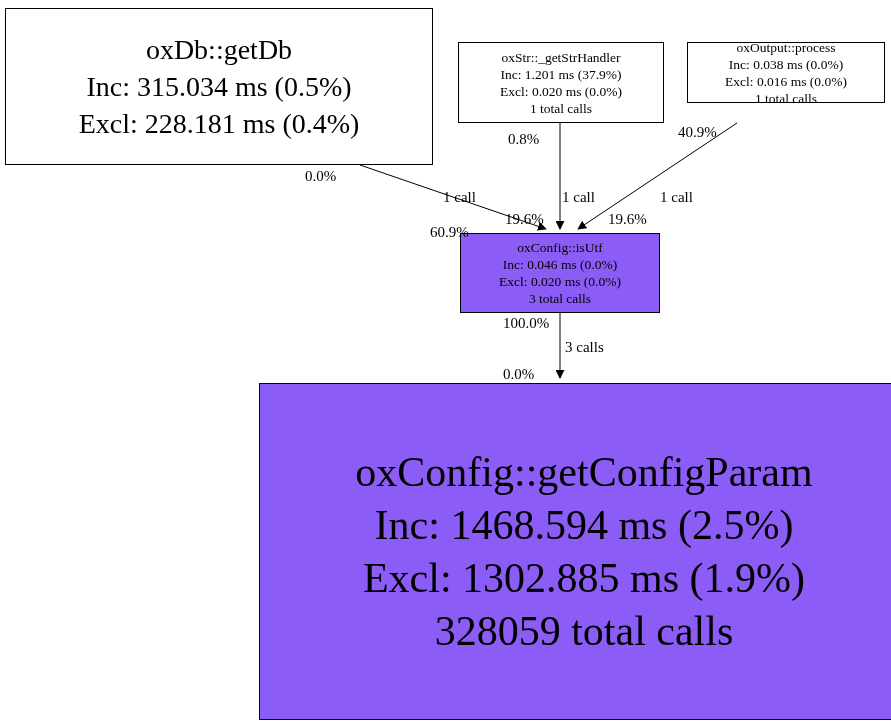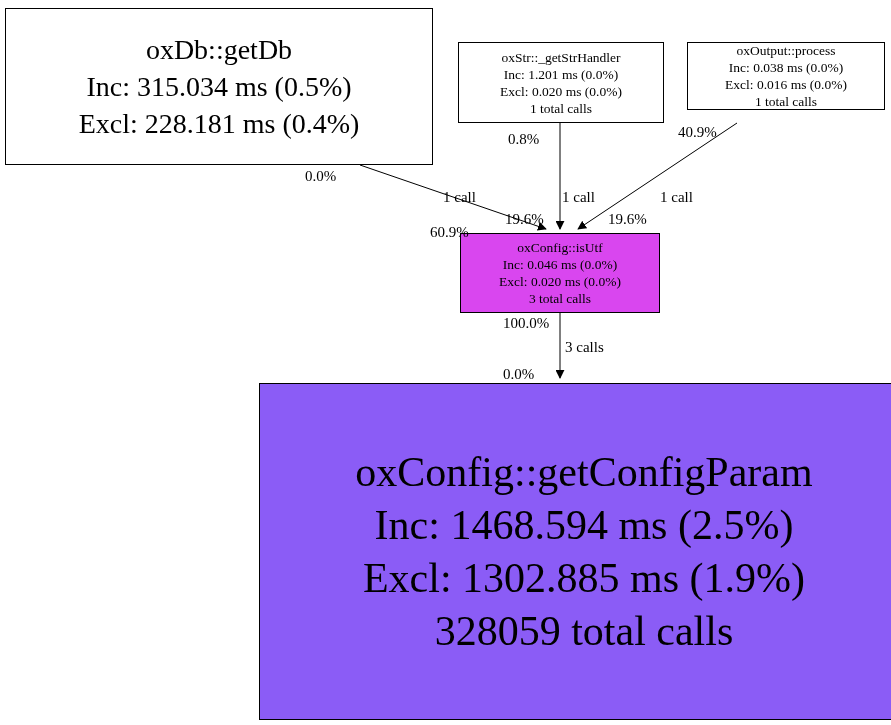--- a/index.html
+++ b/index.html
@@ -29,21 +29,21 @@
     border: 1px solid #000000;
     background: #ffffff;
     display: flex;
     flex-direction: column;
     justify-content: center;
     align-items: center;
     text-align: center;
   }
   .node-oxdb     { left: 5px;   top: 8px;   width: 428px; height: 157px; font-size: 28px;   line-height: 37px; }
   .node-oxstr    { left: 458px; top: 42px;  width: 206px; height: 81px;  font-size: 13.5px; line-height: 17px; }
-  .node-oxoutput { left: 687px; top: 42px;  width: 198px; height: 68px;  font-size: 13.5px; line-height: 17px; }
+  .node-oxoutput { left: 687px; top: 42px;  width: 198px; height: 61px;  font-size: 13.5px; line-height: 17px; }
   .node-isutf    { left: 460px; top: 233px; width: 200px; height: 80px;  font-size: 13.5px; line-height: 17px; }
   .node-red      { left: 235px; top: 383px; width: 650px; height: 337px; font-size: 42px;   line-height: 53px; }
   .edge-label {
     position: absolute;
     font-size: 15px;
     line-height: 17px;
     white-space: nowrap;
   }
 </style>
 </head>
@@ -64,33 +64,33 @@
   </svg>
 
   <div class="node node-oxdb" style="background: rgb(255, 255, 255);">
     <div>oxDb::getDb</div>
     <div>Inc: 315.034 ms (0.5%)</div>
     <div>Excl: 228.181 ms (0.4%)</div>
   </div>
 
   <div class="node node-oxstr" style="background: rgb(255, 255, 255);">
     <div>oxStr::_getStrHandler</div>
-    <div>Inc: 1.201 ms (0.0%)</div>
+    <div>Inc: 1.201 ms (37.9%)</div>
     <div>Excl: 0.020 ms (0.0%)</div>
     <div>1 total calls</div>
   </div>
 
   <div class="node node-oxoutput" style="background: rgb(255, 255, 255);">
     <div>oxOutput::process</div>
     <div>Inc: 0.038 ms (0.0%)</div>
     <div>Excl: 0.016 ms (0.0%)</div>
     <div>1 total calls</div>
   </div>
 
-  <div class="node node-isutf" style="background: #d946ef;">
+  <div class="node node-isutf" style="background: #8b5cf6;">
     <div>oxConfig::isUtf</div>
     <div>Inc: 0.046 ms (0.0%)</div>
     <div>Excl: 0.020 ms (0.0%)</div>
     <div>3 total calls</div>
   </div>
 
   <div class="node node-red" style="background: #8b5cf6; margin-left: 24px;">
     <div>oxConfig::getConfigParam</div>
     <div>Inc: 1468.594 ms (2.5%)</div>
     <div>Excl: 1302.885 ms (1.9%)</div>

